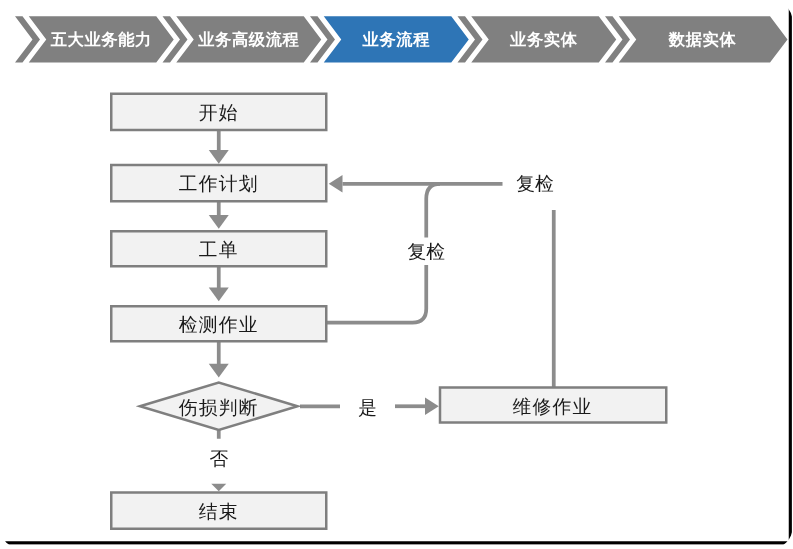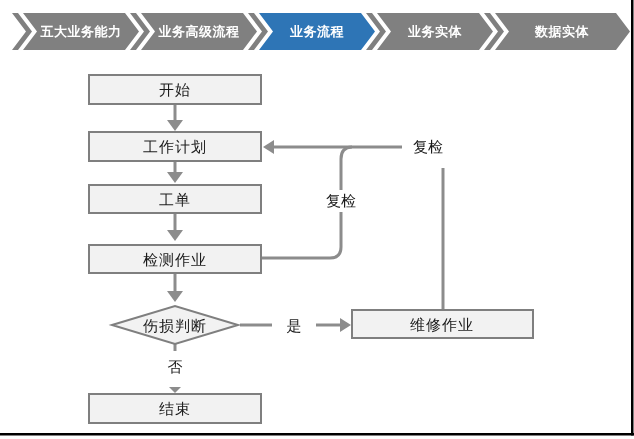--- a/index.html
+++ b/index.html
@@ -7,20 +7,21 @@
     padding: 0;
     background: #ffffff;
     font-family: "Liberation Sans", "DejaVu Sans", sans-serif;
   }
   .slide {
     position: relative;
     width: 634px;
     height: 439px;
     background: #ffffff;
     overflow: hidden;
+    border-radius: 17px;
   }
   svg { display: block; }
   .chev-label {
     font-size: 13px;
     font-weight: bold;
     fill: #ffffff;
     text-anchor: middle;
     letter-spacing: 0.5px;
   }
   .node-rect {

